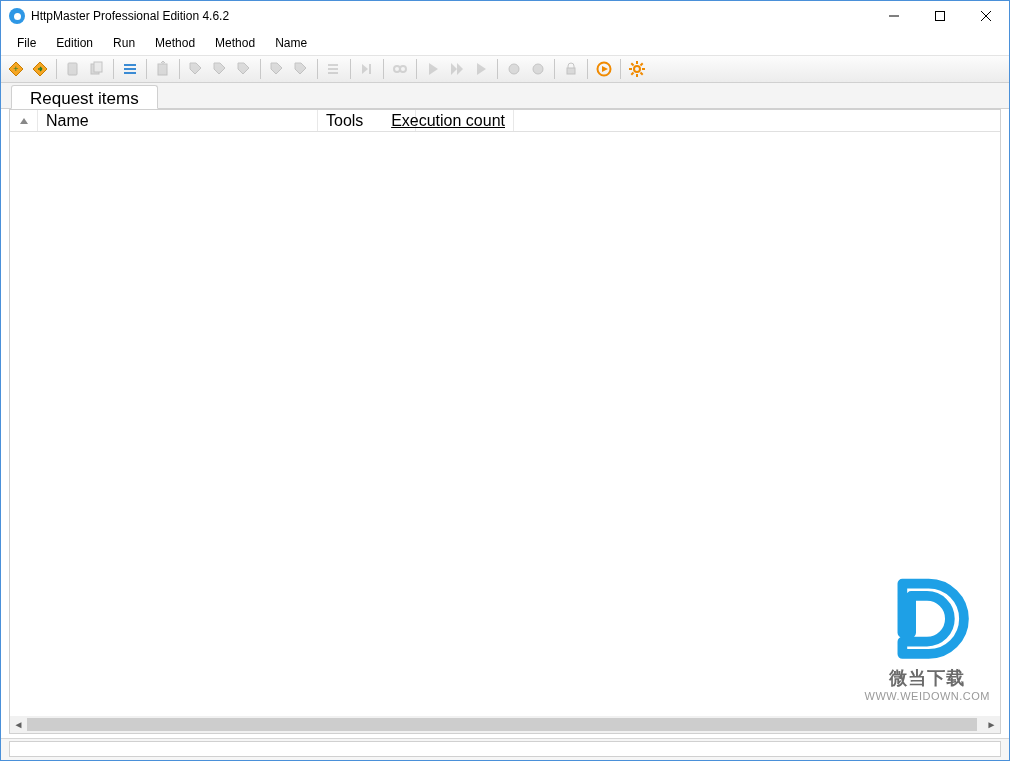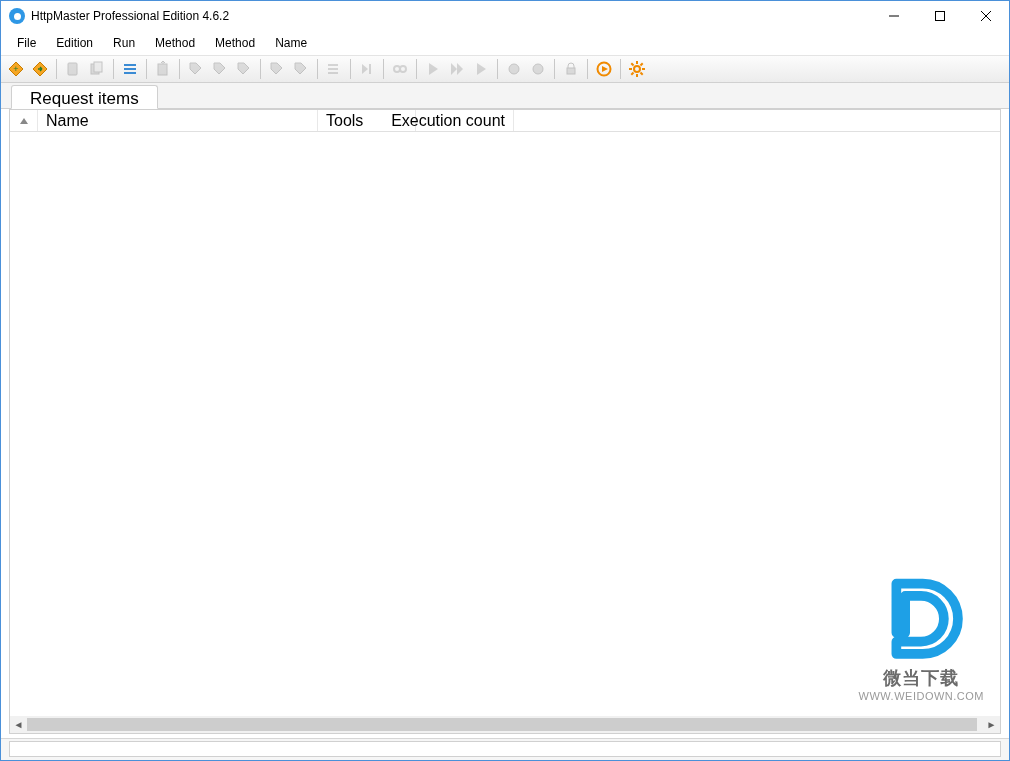--- a/index.html
+++ b/index.html
@@ -126,21 +126,21 @@
     display:flex;
     align-items:center;
     white-space:nowrap;
   }
   .col-sort{
     width:28px;justify-content:center;color:#777;
   }
   .col-name{width:280px;}
   .col-url{flex:1;}
   .col-method{width:98px;}
-  .col-exec{width:98px;border-right:none;justify-content:flex-end;padding-right:10px;}
+  .col-exec{width:98px;border-right:none;justify-content:flex-end;padding-right:10px;text-decoration:underline;}
   .grid-body{flex:1;background:#fff;position:relative;}
   
   .hscroll{
     height:17px;
     background:#f1f1f1;
     display:flex;
     align-items:center;
   }
   .hscroll .arrow{
     width:17px;height:17px;
@@ -158,21 +158,21 @@
   }
   .statusbar-inner{
     margin:2px 8px;
     height:16px;
     border:1px solid #d0d0d0;
     background:#fff;
   }
   
   .watermark{
     position:absolute;
-    right:16px;bottom:14px;
+    right:10px;bottom:14px;
     text-align:center;
     pointer-events:none;
     font-family:"Microsoft YaHei",sans-serif;
     color:#6b6b6b;
   }
   .watermark .d-logo{width:88px;height:88px;margin:0 auto 2px;}
   .watermark .txt{font-size:18px;font-weight:600;letter-spacing:1px;}
   .watermark .url{font-size:11px;letter-spacing:.5px;color:#9a9a9a;}
 </style>
 </head>

